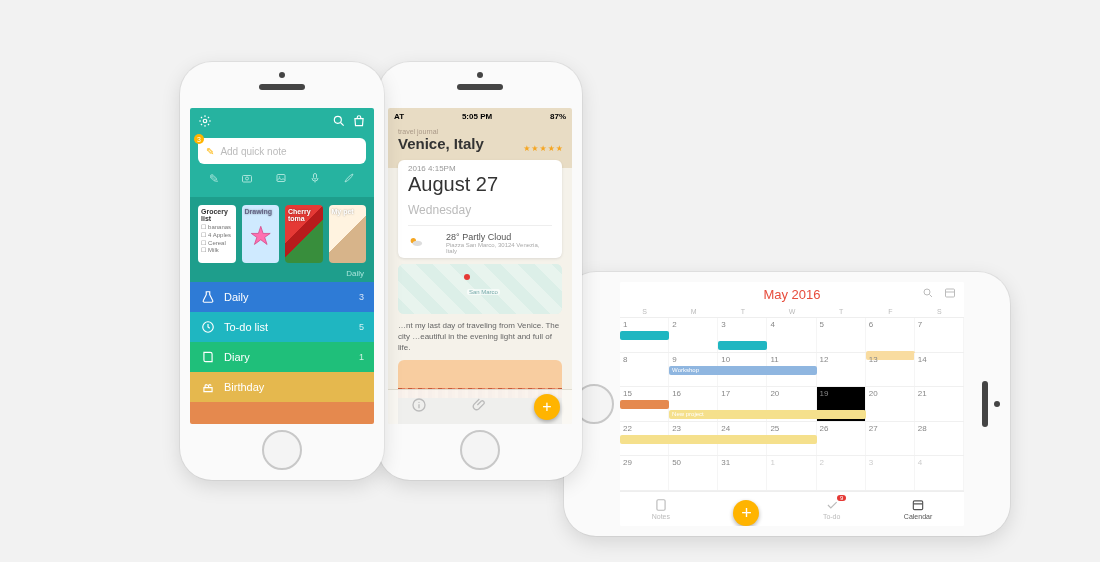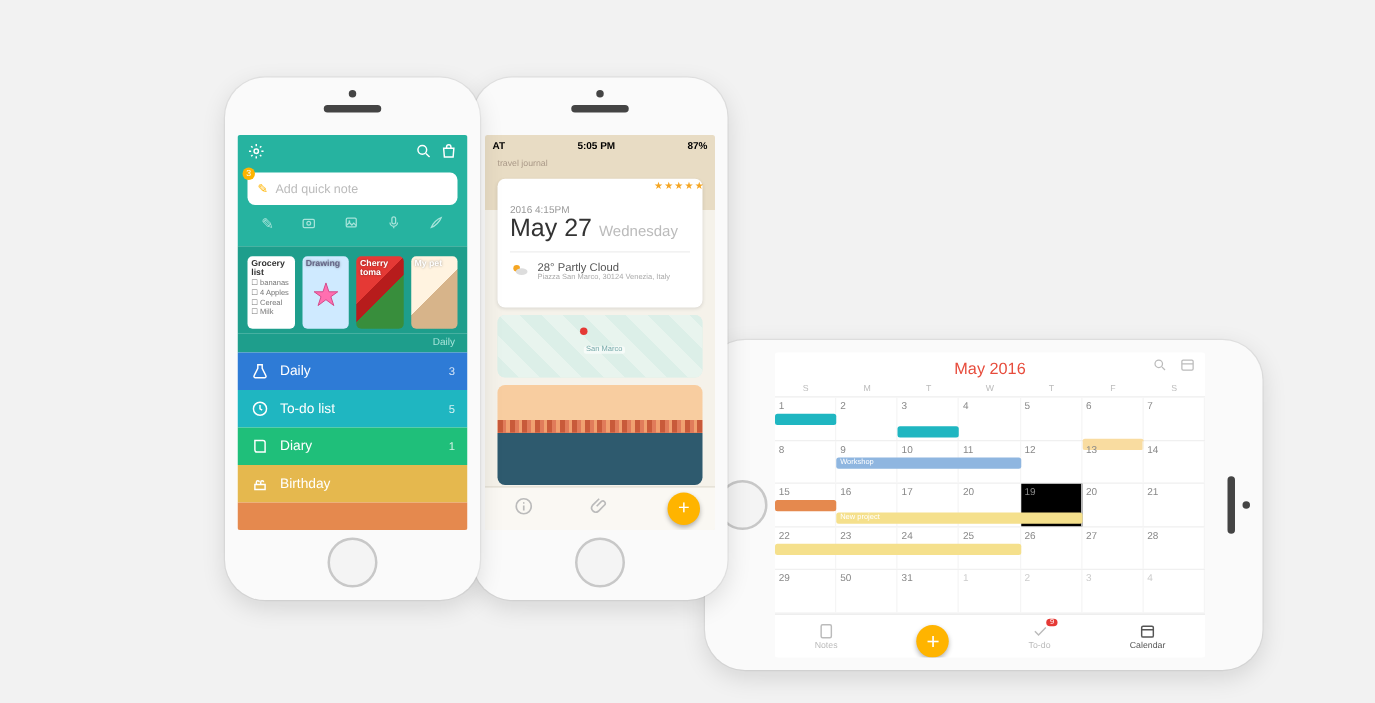--- a/index.html
+++ b/index.html
@@ -45,26 +45,26 @@
 .fold .cnt{margin-left:auto;font-size:9px;opacity:.8}
 .fold .fi{width:16px;height:16px;display:flex;align-items:center;justify-content:center}
 .fab{position:absolute;left:50%;transform:translateX(-50%);top:-10px;width:30px;height:30px;border-radius:50%;background:#ffb400;color:#fff;display:flex;align-items:center;justify-content:center;font-size:18px;box-shadow:0 2px 4px rgba(0,0,0,.3)}
 .nbadge{position:absolute;top:-3px;right:-6px;background:#e53935;color:#fff;border-radius:7px;font-size:6px;padding:0 3px}
 
 .p2-bg{position:absolute;inset:0;background:linear-gradient(180deg,#e8dcc4 0,#e8dcc4 60px,#f5f2ea 60px)}
 .p2-top{position:relative;padding:4px 10px 2px;color:#333}
 .p2-title{font-size:15px;font-weight:600}
 .p2-sub{font-size:7px;color:#a98}
 .stars{position:absolute;right:8px;top:20px;color:#f5a623;font-size:8px;letter-spacing:1px}
-.datecard{margin:6px 10px 0;background:#fff;border-radius:6px;padding:20px 10px;box-shadow:0 1px 3px rgba(0,0,0,.1)}
+.datecard{margin:6px 10px 0;background:#fff;border-radius:6px;padding:4px 10px;box-shadow:0 1px 3px rgba(0,0,0,.1)}
 .datecard .y{font-size:8px;color:#999}
 .datecard .d{font-size:20px;color:#333}
 .datecard .d .wd{font-size:12px;color:#bbb;font-weight:400}
 .datecard hr{border:none;border-top:1px solid #eee;margin:6px 0}
-.wrow{display:flex;align-items:center;gap:6px;font-size:9px;color:#555}
+.wrow{display:flex;align-items:center;gap:22px;font-size:9px;color:#555}
 .wrow .loc{font-size:6px;color:#aaa;display:block}
 .map{margin:6px 10px 0;height:50px;border-radius:6px;background:#dcefe8;position:relative;overflow:hidden}
 .map::before{content:"";position:absolute;inset:0;background:repeating-linear-gradient(45deg,#dcefe8 0 12px,#e8f4ee 12px 24px)}
 .map .lbl{position:absolute;font-size:6px;color:#7aa;background:rgba(255,255,255,.6);padding:0 2px;border-radius:2px}
 .map .pin{position:absolute;width:6px;height:6px;border-radius:50%;background:#e53935;left:40%;top:20%}
 .jtxt{margin:6px 10px 0;font-size:8px;color:#666;line-height:1.4}
 .photo{margin:6px 10px 0;height:80px;border-radius:6px;overflow:hidden;background:linear-gradient(180deg,#f8cda0 0 35%,#e07b5a 35% 48%,#2e5a6e 48% 100%);position:relative}
 .photo::after{content:"";position:absolute;left:0;right:0;top:35%;height:13%;background:repeating-linear-gradient(90deg,#c85a3a 0 4px,#e07b5a 4px 7px,#f0a070 7px 10px)}
 .p2-tab{position:absolute;left:0;right:0;bottom:0;height:34px;background:rgba(250,248,243,.95);border-top:1px solid #e0dcd0;display:flex;align-items:center;justify-content:space-around;color:#bbb}
 .p2-tab .fab{background:#ffb400;position:absolute;right:12px;top:4px;left:auto;transform:none;width:26px;height:26px;font-size:16px}
@@ -210,43 +210,45 @@
     <div class="screen">
       <div class="p2-bg"></div>
       <div style="position:relative">
         <div class="status dark">
           <span>AT </span>
           <span class="c">5:05 PM</span>
           <span> 87%</span>
         </div>
         <div class="p2-top">
           <div class="p2-sub">travel journal</div>
+          <div class="p2-title">Venice, Italy</div>
           <div class="stars">★★★★★</div>
         </div>
         <div class="datecard">
           <div class="y">2016  4:15PM</div>
-          <div class="d"><span>May</span> <span>27</span> <span class="wd">Wednesday</span></div>
+          <div class="d"><span>August</span> <span>27</span> <span class="wd">Wednesday</span></div>
           <hr>
           <div class="wrow">
             <span style="color:#f5a623">
               <svg class="ic" width="16" height="16" viewBox="0 0 24 24">
                   <circle cx="8" cy="10" r="4" fill="currentColor"></circle>
                   <ellipse cx="14" cy="14" rx="7" ry="4" fill="#ddd"></ellipse>
                 </svg>
             </span>
             <div>
               <span>28°</span> <span>Partly Cloud</span>
               <span class="loc">Piazza San Marco, 30124 Venezia, Italy</span>
             </div>
           </div>
         </div>
         <div class="map">
           <span class="pin"></span>
           <span class="lbl" style="left:42%;top:50%">San Marco</span>
         </div>
+        <div class="jtxt">…nt my last day of traveling from Venice. The city …eautiful in the evening light and full of life.</div>
         <div class="photo"></div>
       </div>
       <div class="p2-tab">
         <span><svg class="ic" width="16" height="16" viewBox="0 0 24 24">
               <circle cx="12" cy="12" r="9" fill="none" stroke="currentColor" stroke-width="2"></circle>
               <line x1="12" y1="11" x2="12" y2="17" stroke="currentColor" stroke-width="2"></line>
               <circle cx="12" cy="8" r="1" fill="currentColor"></circle>
             </svg></span>
         <span><svg class="ic" width="16" height="16" viewBox="0 0 24 24">
               <path d="M8 12l6-6a3 3 0 014 4l-8 8a5 5 0 01-7-7l8-8" fill="none" stroke="currentColor" stroke-width="2"></path>

